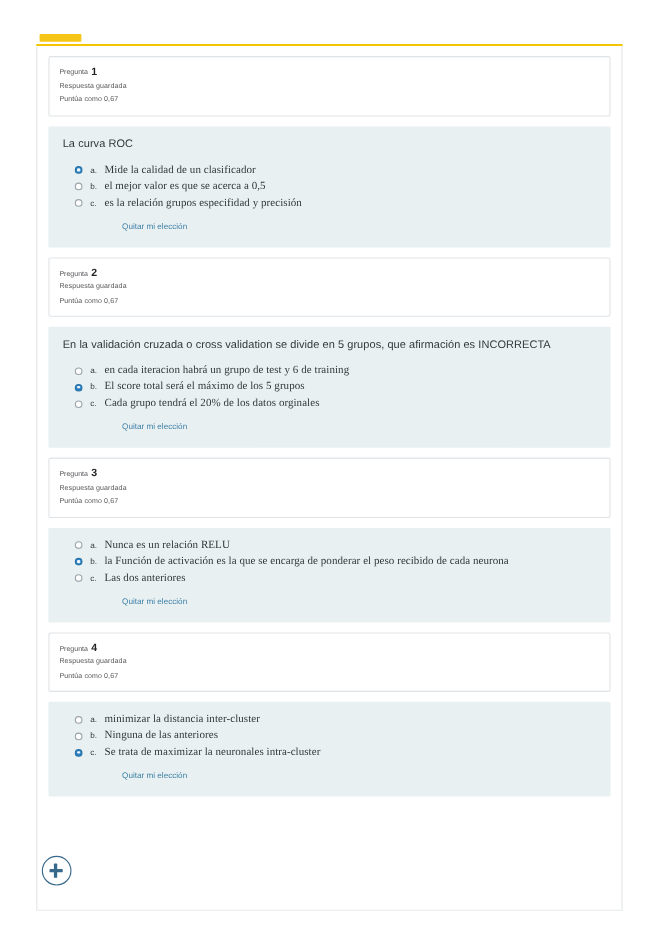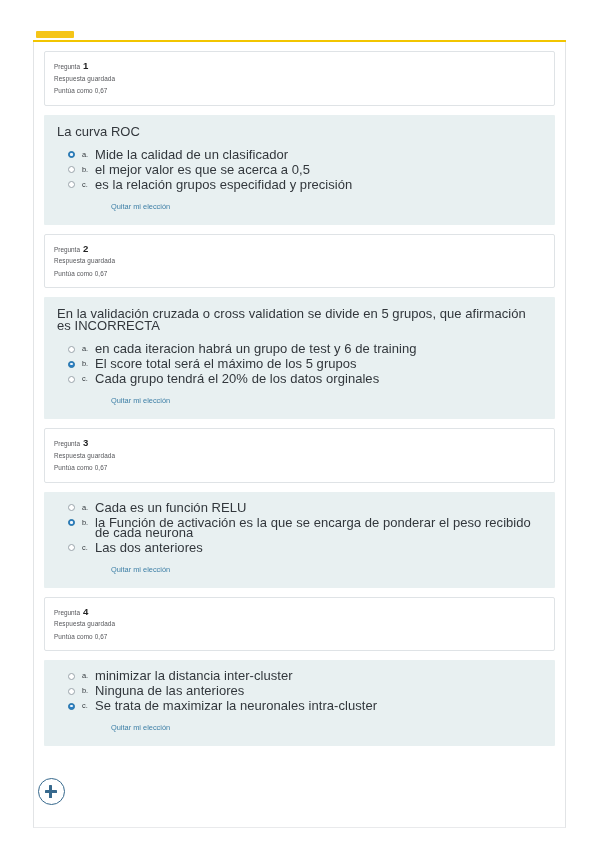--- a/index.html
+++ b/index.html
@@ -86,21 +86,21 @@
   }
 
   
   .q-panel {
     background: #e8f0f1;
     border-radius: 1px;
     padding: 11px 13px 12px 13px;
     margin-bottom: 9px;
   }
   .q-text {
-    font-size: 13px;
+    font-size: 10px;
     line-height: 12px;
     color: #32373c;
     margin-bottom: 12px;
     letter-spacing: 0.05px;
   }
   .answers {
     margin-left: 11px;
   }
   .answer-row {
     display: flex;
@@ -136,24 +136,25 @@
   .ans-letter {
     flex: 0 0 auto;
     width: 13px;
     margin-left: 7px;
     font-size: 7.4px;
     line-height: 10px;
     color: #32373c;
   }
   .ans-text {
     flex: 1 1 auto;
-    font-size: 13px;
+    font-size: 10px;
     line-height: 10px;
     color: #32373c;
     letter-spacing: 0.05px;
+    font-family: Liberation Serif, serif;
   }
   .clear-link {
     margin-left: 43px;
     margin-top: 3px;
     font-size: 7.4px;
     line-height: 11px;
     color: #3d7fa6;
     cursor: pointer;
     display: inline-block;
   }
@@ -257,21 +258,21 @@
     <div class="q-meta">
       <div class="q-number-line"><span>Pregunta</span><span class="num">3</span></div>
       <div class="q-meta-line">Respuesta guardada</div>
       <div class="q-meta-line">Puntúa como 0,67</div>
     </div>
     <div class="q-panel">
       <div class="answers">
         <div class="answer-row">
           <span class="radio"></span>
           <span class="ans-letter">a.</span>
-          <span class="ans-text">Cada es un función RELU</span>
+          <span class="ans-text">Nunca es un relación RELU</span>
         </div>
         <div class="answer-row">
           <span class="radio checked"></span>
           <span class="ans-letter">b.</span>
           <span class="ans-text">la Función de activación es la que se encarga de ponderar el peso recibido de cada neurona</span>
         </div>
         <div class="answer-row">
           <span class="radio"></span>
           <span class="ans-letter">c.</span>
           <span class="ans-text">Las dos anteriores</span>

